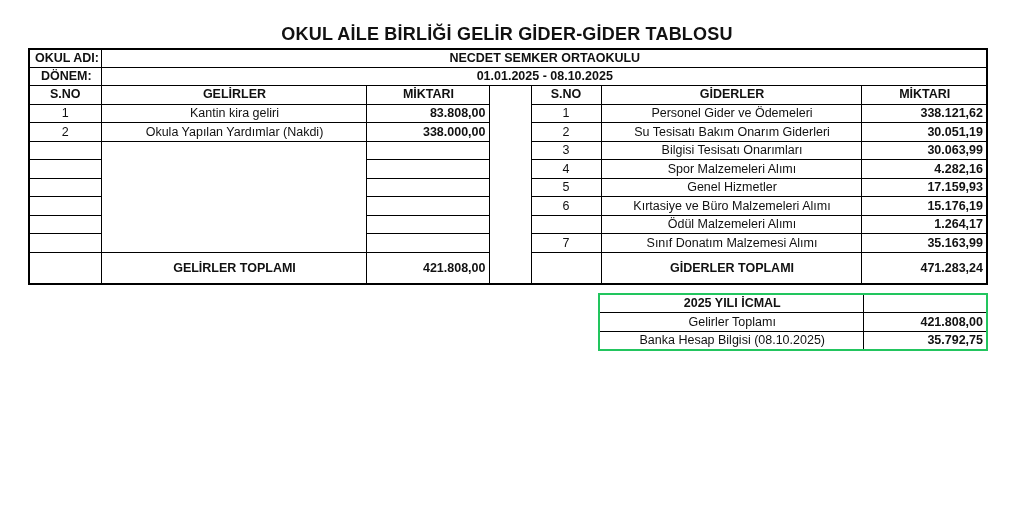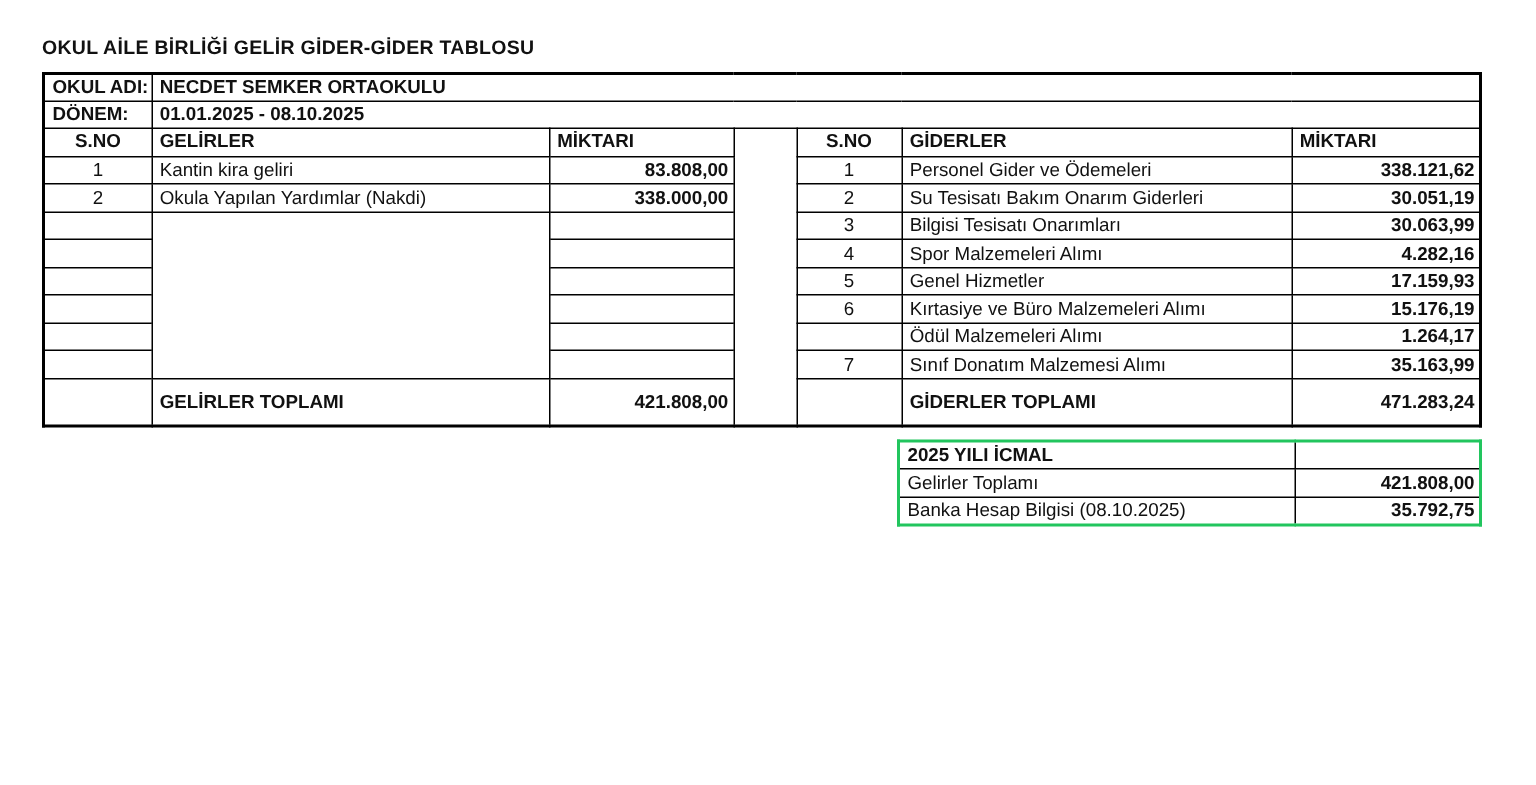--- a/index.html
+++ b/index.html
@@ -10,23 +10,23 @@
     background: #ffffff;
     font-family: "Liberation Sans", sans-serif;
     color: #111111;
     overflow: hidden;
   }
   .title {
     position: absolute;
     left: 28px;
     top: 24px;
     width: 958px;
-    text-align: left;
+    text-align: center;
     font-weight: 700;
-    font-size: 13px;
+    font-size: 18px;
     letter-spacing: 0.2px;
   }
   table {
     border-collapse: collapse;
     table-layout: fixed;
   }
   .main {
     position: absolute;
     left: 28px;
     top: 48px;
@@ -43,21 +43,21 @@
   td {
     border: 1px solid #000;
     font-size: 12.5px;
     line-height: 1;
     padding: 0 3px;
     white-space: nowrap;
     overflow: hidden;
     vertical-align: middle;
   }
   .b   { font-weight: 700; }
-  .lbl { text-align: left; padding-left: 5px; margin-top: 32px; }
+  .lbl { text-align: center; padding-left: 5px; margin-top: 32px; }
   .sno { text-align: center; }
   .num { font-weight: 700; text-align: right; padding-right: 3px; }
   .gap { background: #ffffff; }
   tr.r-info  { height: 18px; }
   tr.r-head  { height: 19px; }
   tr.r-data  { height: 18.5px; }
   tr.r-total { height: 32px; }
   .summary tr { height: 18.5px; }
 </style>
 </head>

